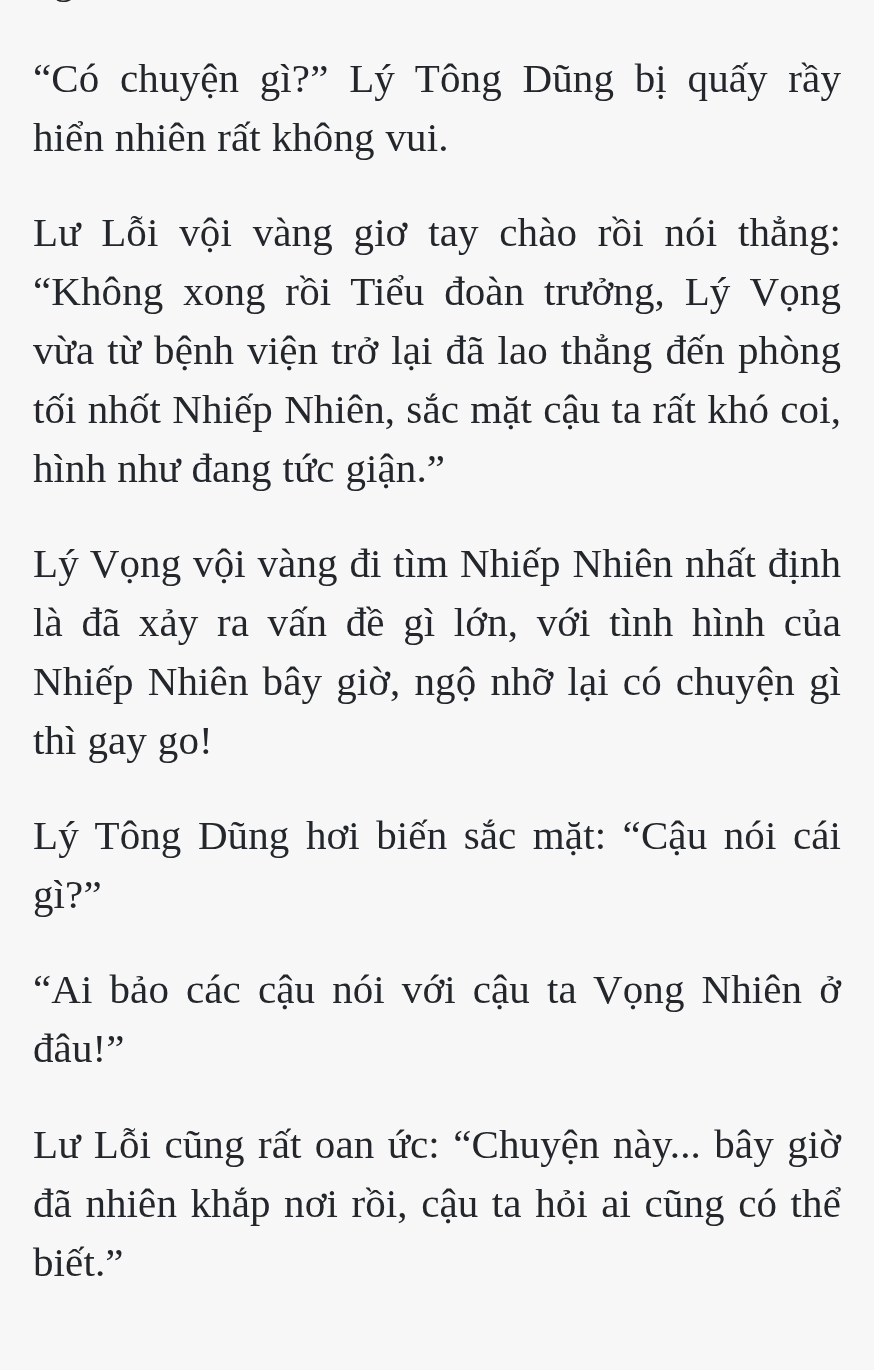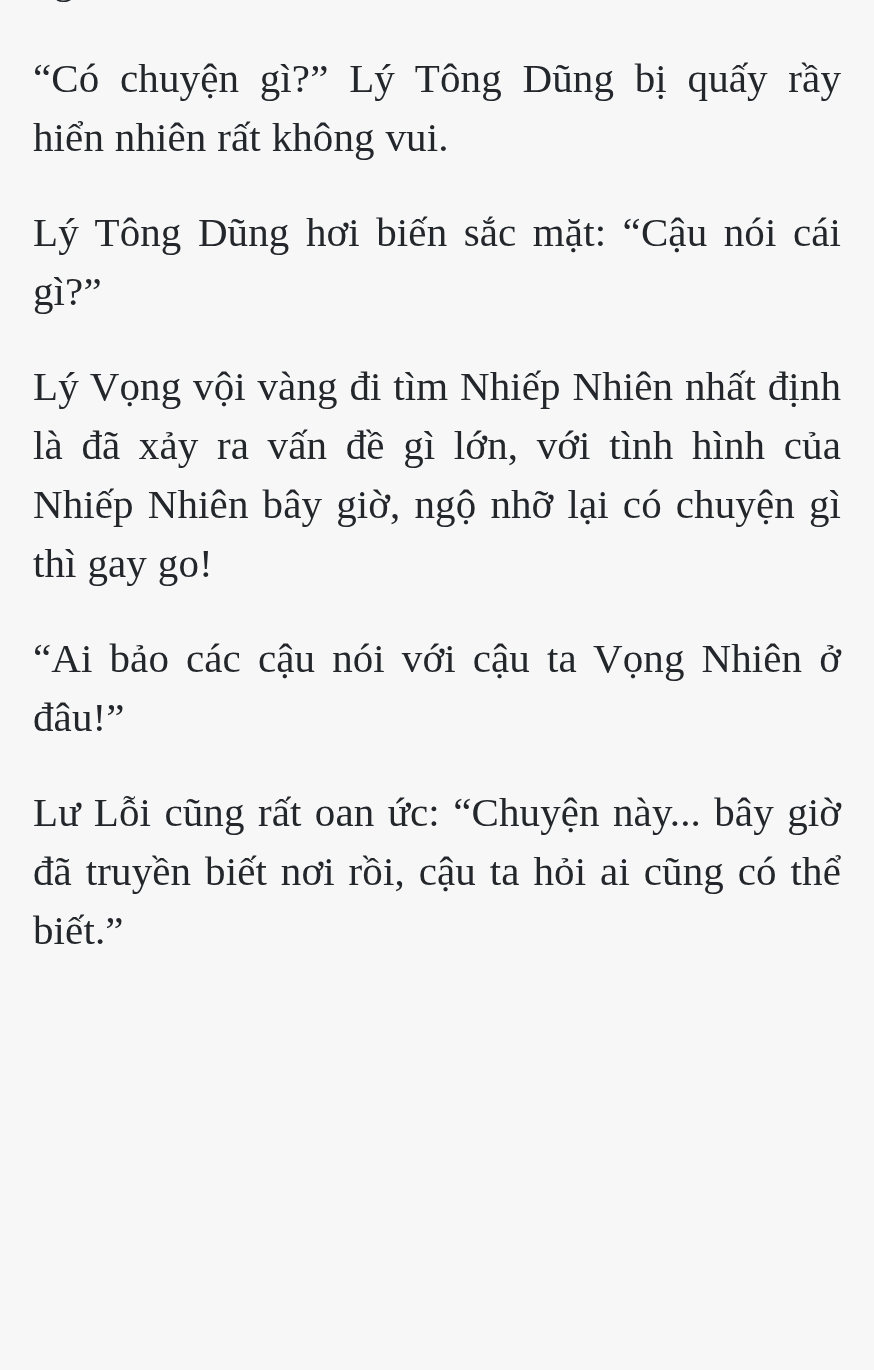--- a/index.html
+++ b/index.html
@@ -36,17 +36,18 @@
   .para.last {
     margin-bottom: 0;
   }
 </style>
 </head>
 <body style="background: rgb(247, 247, 247); color: rgb(35, 39, 43);">
 
 <div class="reader">
   <p class="para clipped">ngoài cửa vào.</p>
   <p class="para">“Có chuyện gì?” Lý Tông Dũng bị quấy rầy hiển nhiên rất không vui.</p>
+  <p class="para">Lư Lỗi vội vàng giơ tay chào rồi nói thẳng: “Không xong rồi Tiểu đoàn trưởng, Lý Vọng vừa từ bệnh viện trở lại đã lao thẳng đến phòng tối nhốt Nhiếp Nhiên, sắc mặt cậu ta rất khó coi, hình như đang tức giận.”</p>
+  <p class="para">Lý Vọng vội vàng đi tìm Nhiếp Nhiên nhất định là đã xảy ra vấn đề gì lớn, với tình hình của Nhiếp Nhiên bây giờ, ngộ nhỡ lại có chuyện gì thì gay go!</p>
   <p class="para">Lý Tông Dũng hơi biến sắc mặt: “Cậu nói cái gì?”</p>
-  <p class="para">Lý Vọng vội vàng đi tìm Nhiếp Nhiên nhất định là đã xảy ra vấn đề gì lớn, với tình hình của Nhiếp Nhiên bây giờ, ngộ nhỡ lại có chuyện gì thì gay go!</p>
   <p class="para">“Ai bảo các cậu nói với cậu ta Vọng Nhiên ở đâu!”</p>
-  <p class="para last">Lư Lỗi cũng rất oan ức: “Chuyện này... bây giờ đã truyền biết nơi rồi, cậu ta hỏi ai cũng có thể biết.”</p>
+  <p class="para last">Lư Lỗi cũng rất oan ức: “Chuyện này... bây giờ đã nhiên khắp nơi rồi, cậu ta hỏi ai cũng có thể biết.”</p>
 </div>
 
 </body></html>

